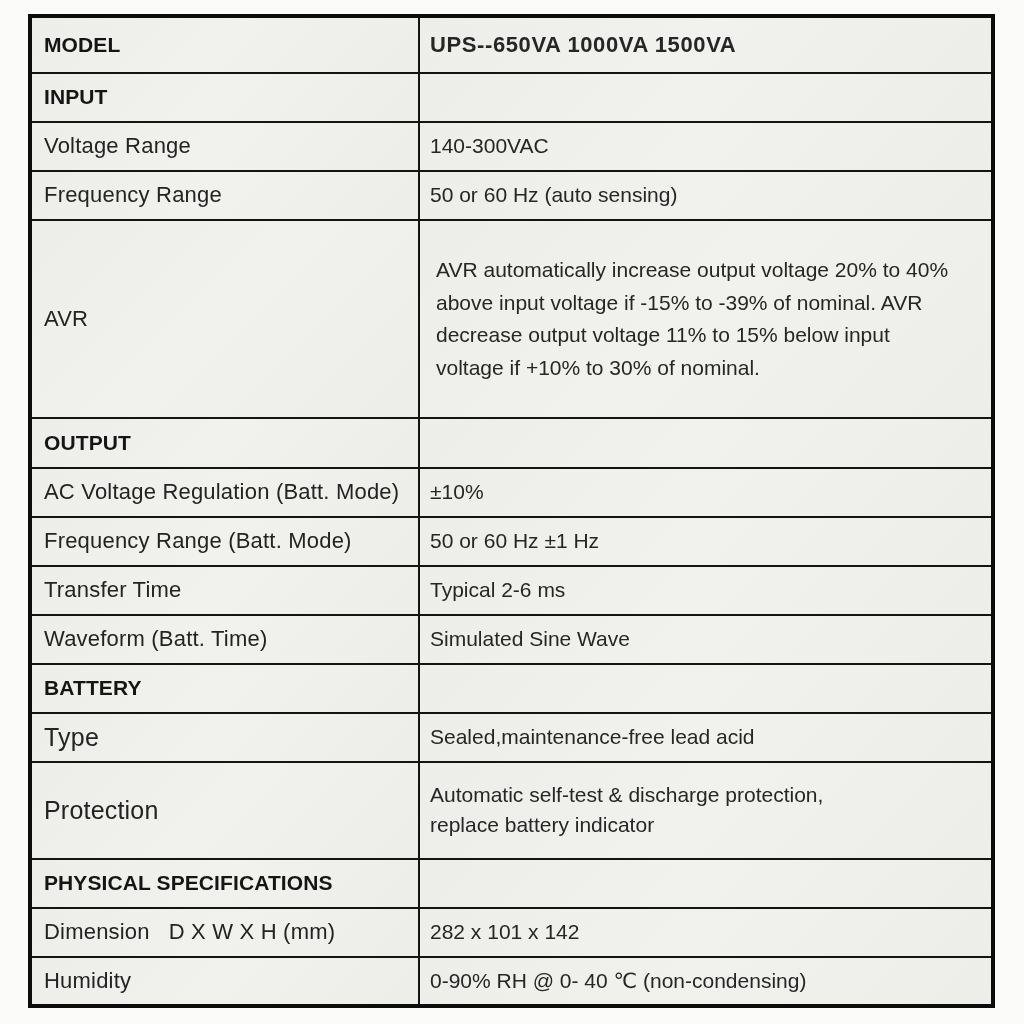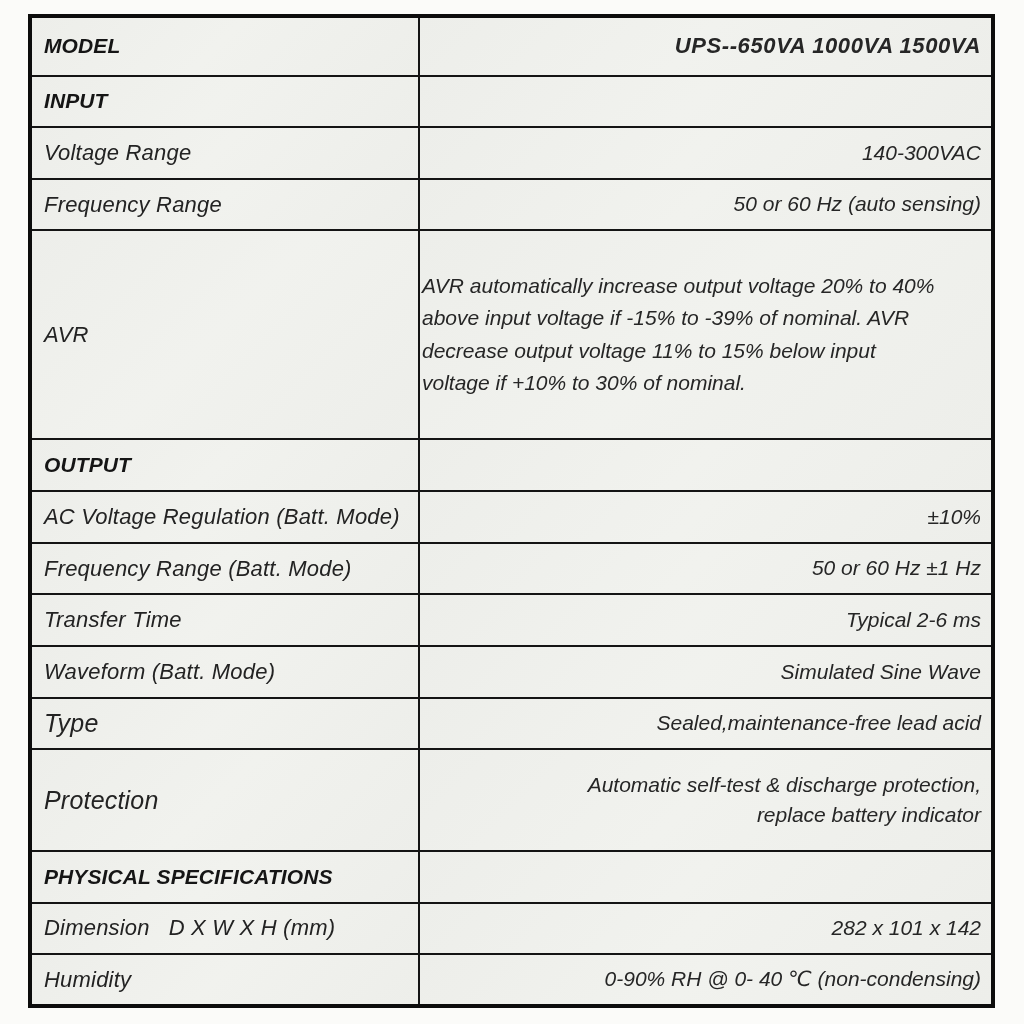--- a/index.html
+++ b/index.html
@@ -11,21 +11,21 @@
   }
   html,body{margin:0;padding:0;}
   body{
     width:1024px;height:1024px;
     background:var(--paper);
     font-family:"Liberation Sans","DejaVu Sans",sans-serif;
     color:var(--ink);
     position:relative;
     overflow:hidden;
   }
-  .page{position:absolute;left:0;top:0;width:1024px;height:764px;font-style:italic;}
+  .page{position:absolute;left:0;top:0;width:1024px;height:764px;}
   table.spec-table{
     position:absolute;
     left:28px;top:14px;
     width:967px;height:994px;
     border-collapse:collapse;
     table-layout:fixed;
     background:var(--cell);
     border:4px solid #0c0c0c;
   }
   col.col-label{width:389px;}
@@ -46,35 +46,35 @@
     color:#232323;
   }
   td.label.section{
     font-weight:bold;
     font-size:21px;
     letter-spacing:0.1px;
     color:#151515;
   }
   td.label.big{font-size:25px;}
   td.value{
-    text-align:right;
+    text-align:left;
     font-size:21px;
     white-space:pre-line;
     line-height:1.45;
     padding:2px 10px;
     color:#262626;
   }
   td.value.bold{
     font-weight:bold;
     font-size:22px;
     letter-spacing:0.6px;
   }
   td.value.left{
     text-align:left;
-    padding-left:2px;
+    padding-left:16px;
     padding-right:14px;
     font-size:21px;
     line-height:1.55;
   }
 </style>
 </head>
 <body>
 
 <div class="page">
   <table class="spec-table">
@@ -116,22 +116,26 @@
         </tr>
         <tr>
           <td class="label">Frequency Range (Batt. Mode)</td>
           <td class="value">50 or 60 Hz ±1 Hz</td>
         </tr>
         <tr>
           <td class="label">Transfer Time</td>
           <td class="value">Typical 2-6 ms</td>
         </tr>
         <tr>
-          <td class="label">Waveform (Batt. Mode)</td>
+          <td class="label">Waveform (Batt. Time)</td>
           <td class="value">Simulated Sine Wave</td>
+        </tr>
+        <tr>
+          <td class="label section">BATTERY</td>
+          <td class="value"></td>
         </tr>
         <tr>
           <td class="label big">Type</td>
           <td class="value">Sealed,maintenance-free lead acid</td>
         </tr>
         <tr style="height: 77px;">
           <td class="label big">Protection</td>
           <td class="value">Automatic self-test &amp; discharge protection,
 replace battery indicator</td>
         </tr>

